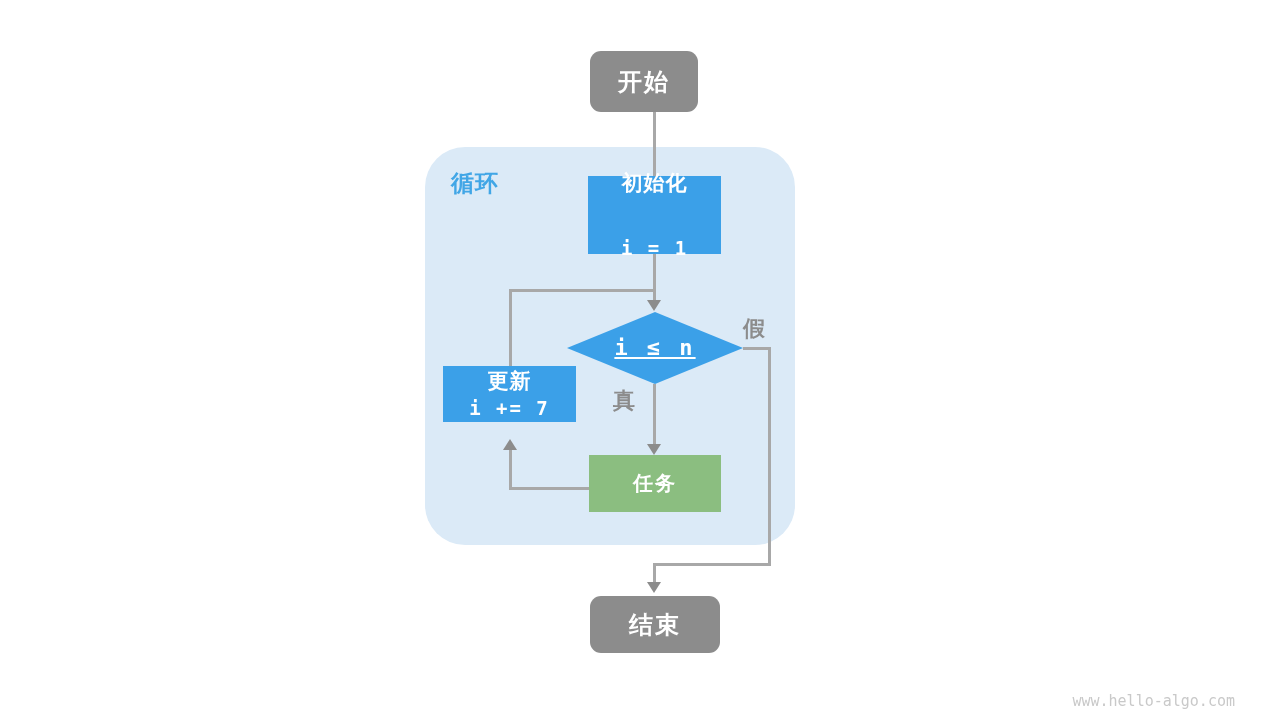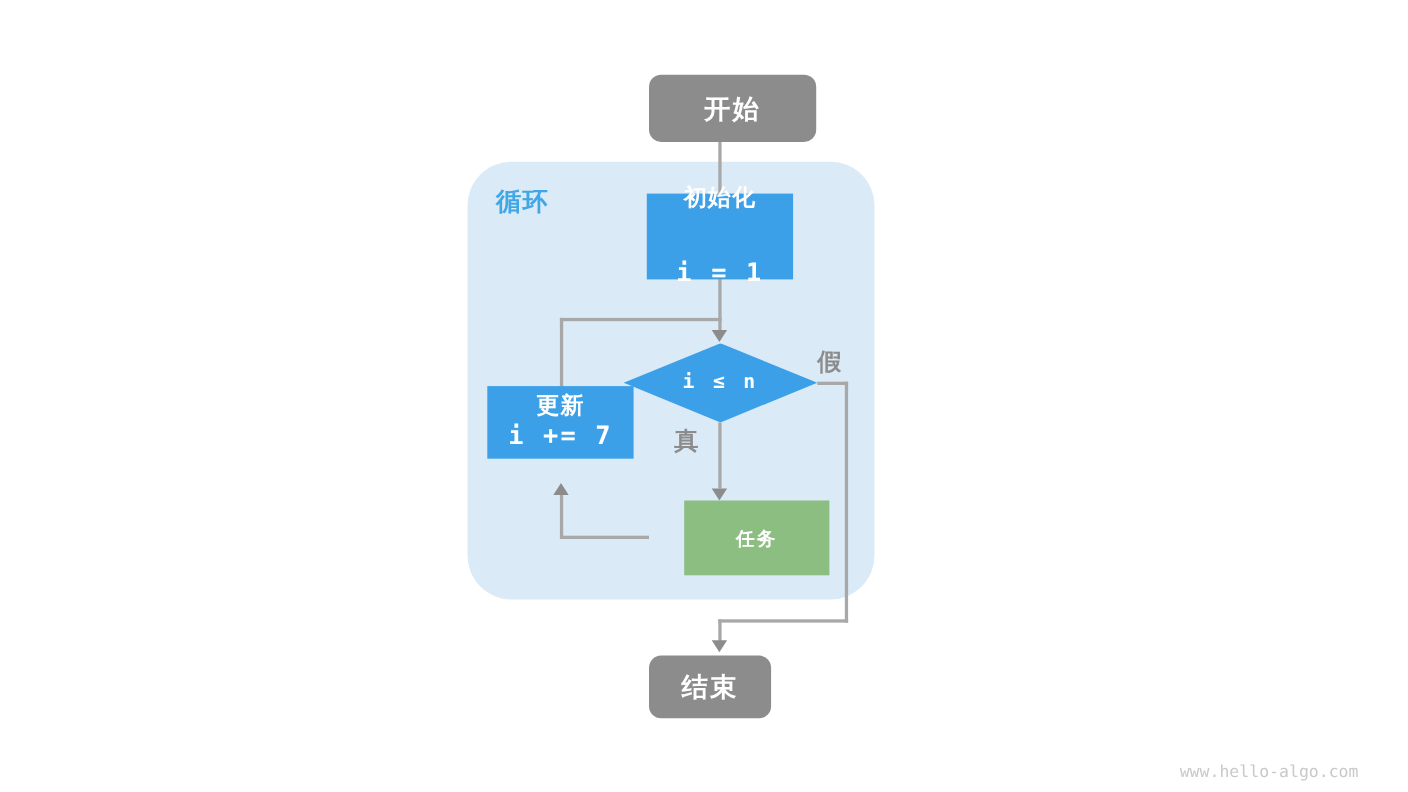--- a/index.html
+++ b/index.html
@@ -54,40 +54,40 @@
 
   
   .node{
     position:absolute;z-index:3;display:flex;flex-direction:column;
     align-items:center;justify-content:center;color:var(--text_white);
   }
   .terminal{
     background:var(--node_gray);border-radius:11px;
     font-size:24px;font-weight:600;letter-spacing:2px;
   }
-  .n-start{left:590px;top:68px;width:152px;height:61px;}
-  .n-end  {left:590px;top:596px;width:111px;height:57px;text-align:right;}
+  .n-start{left:590px;top:51px;width:108px;height:61px;}
+  .n-end  {left:590px;top:596px;width:130px;height:57px;text-align:right;}
 
   .process{background:var(--node_blue);font-weight:600;}
   .n-init  {left:588px;top:176px;width:133px;height:78px;gap:39px;}
-  .n-update{left:443px;top:351px;width:133px;height:66px;}
+  .n-update{left:443px;top:366px;width:133px;height:56px;}
   .process .title{font-size:21px;letter-spacing:1px;line-height:1.35;}
   .code{
     font-family:"DejaVu Sans Mono","Liberation Mono",monospace;
-    font-size:23px;font-weight:bold;letter-spacing:2px;line-height:1.3;
+    font-size:19px;font-weight:bold;letter-spacing:2px;line-height:1.3;
   }
 
   .n-cond{
     left:567px;top:312px;width:176px;height:72px;background:var(--node_blue);
     clip-path:polygon(50% 0,100% 50%,50% 100%,0 50%);
   }
-  .n-cond .code{font-size:18px;letter-spacing:3px;}
+  .n-cond .code{font-size:22px;letter-spacing:3px;text-decoration:underline;}
 
-  .n-task{left:622px;top:455px;width:132px;height:68px;background:var(--node_green);
-    font-size:17px;font-weight:600;letter-spacing:2px;}
+  .n-task{left:589px;top:455px;width:132px;height:57px;background:var(--node_green);
+    font-size:20px;font-weight:600;letter-spacing:2px;}
 
   .branch{
     position:absolute;z-index:4;font-size:22px;font-weight:bold;
     color:var(--branch_label);letter-spacing:1px;
   }
   .b-true {left:613px;top:386px;}
   .b-false{left:743px;top:314px;}
 
   .watermark{
     position:absolute;right:45px;top:676px;z-index:4;

